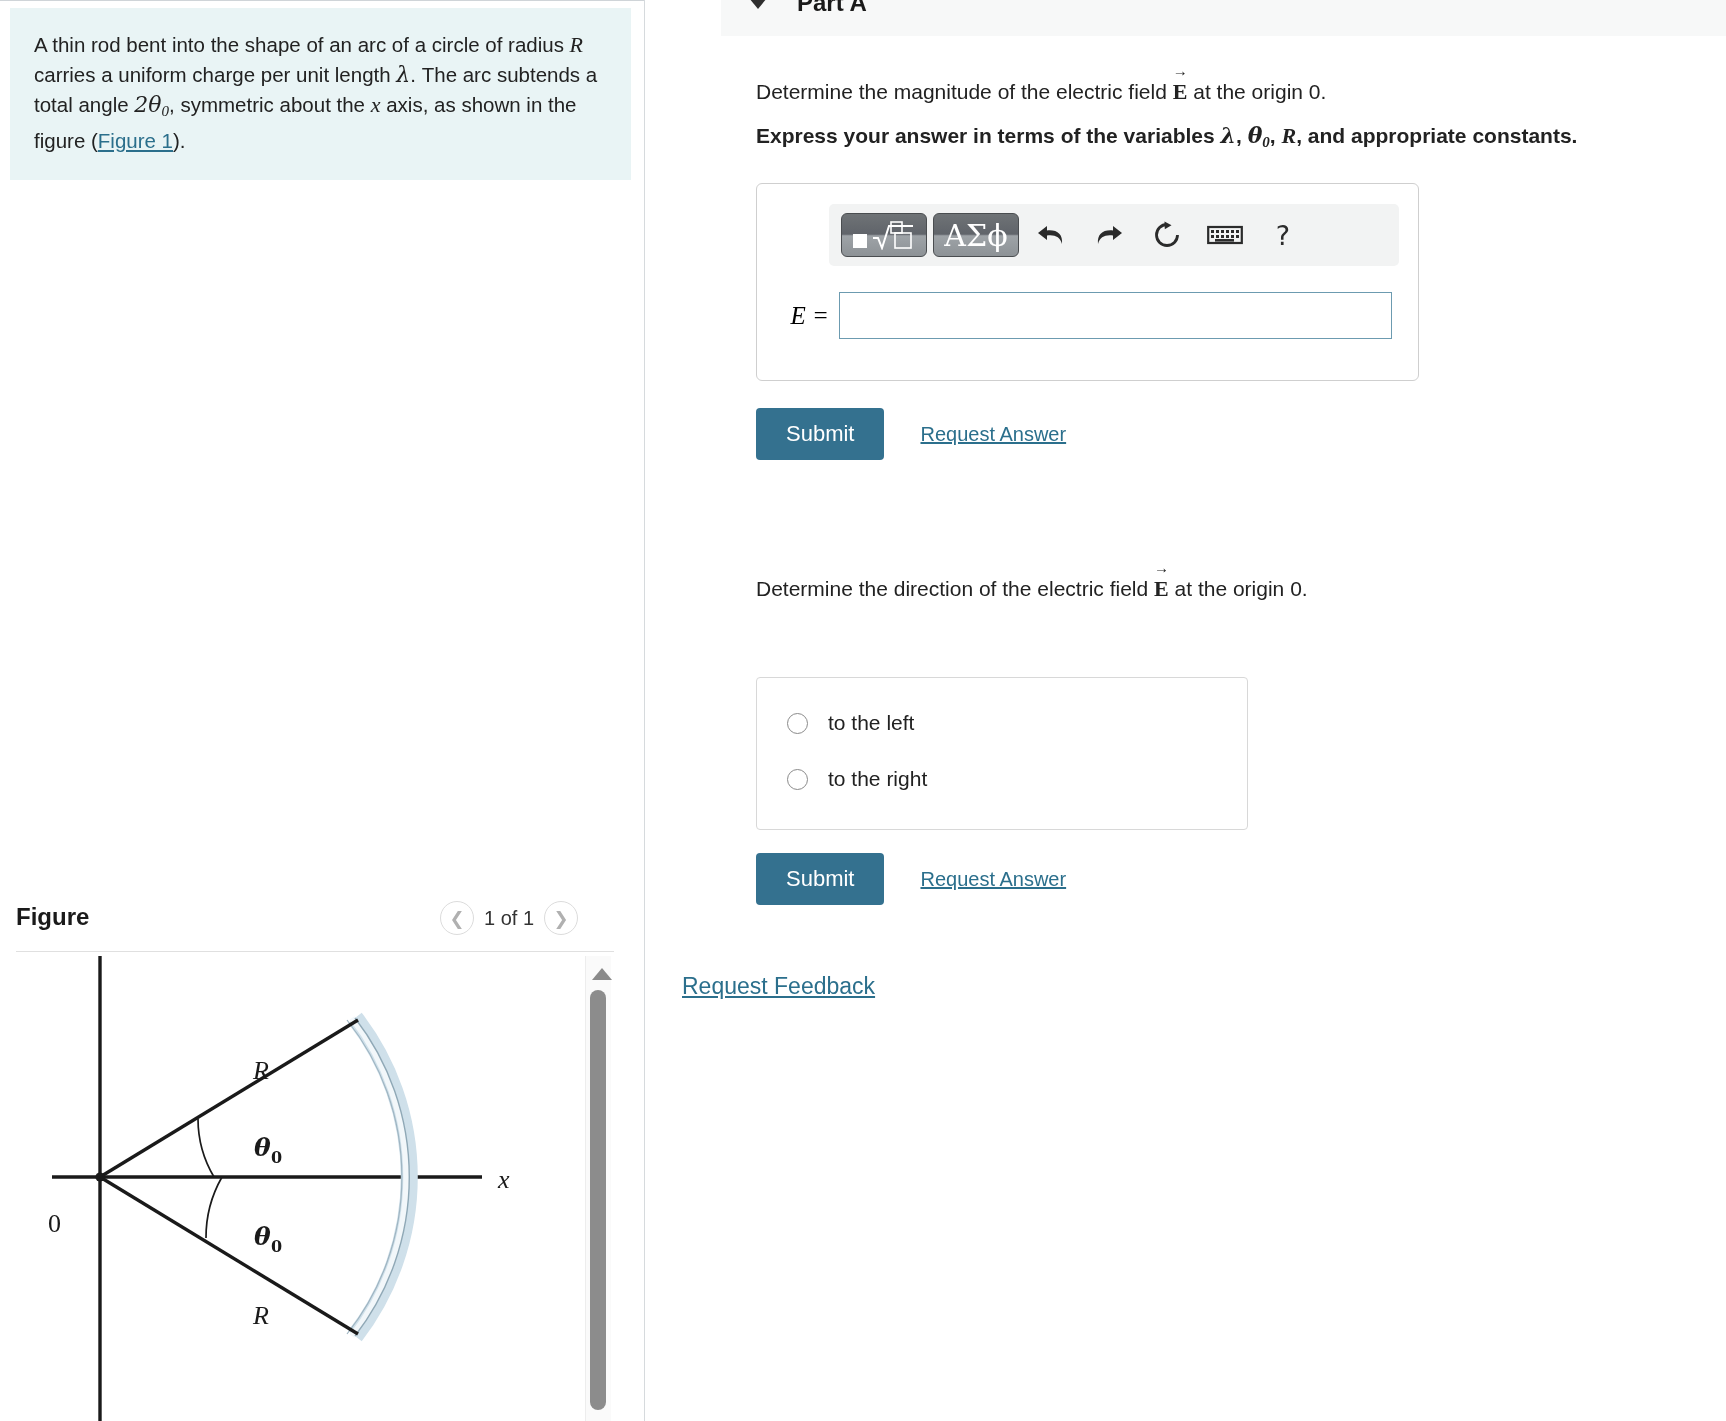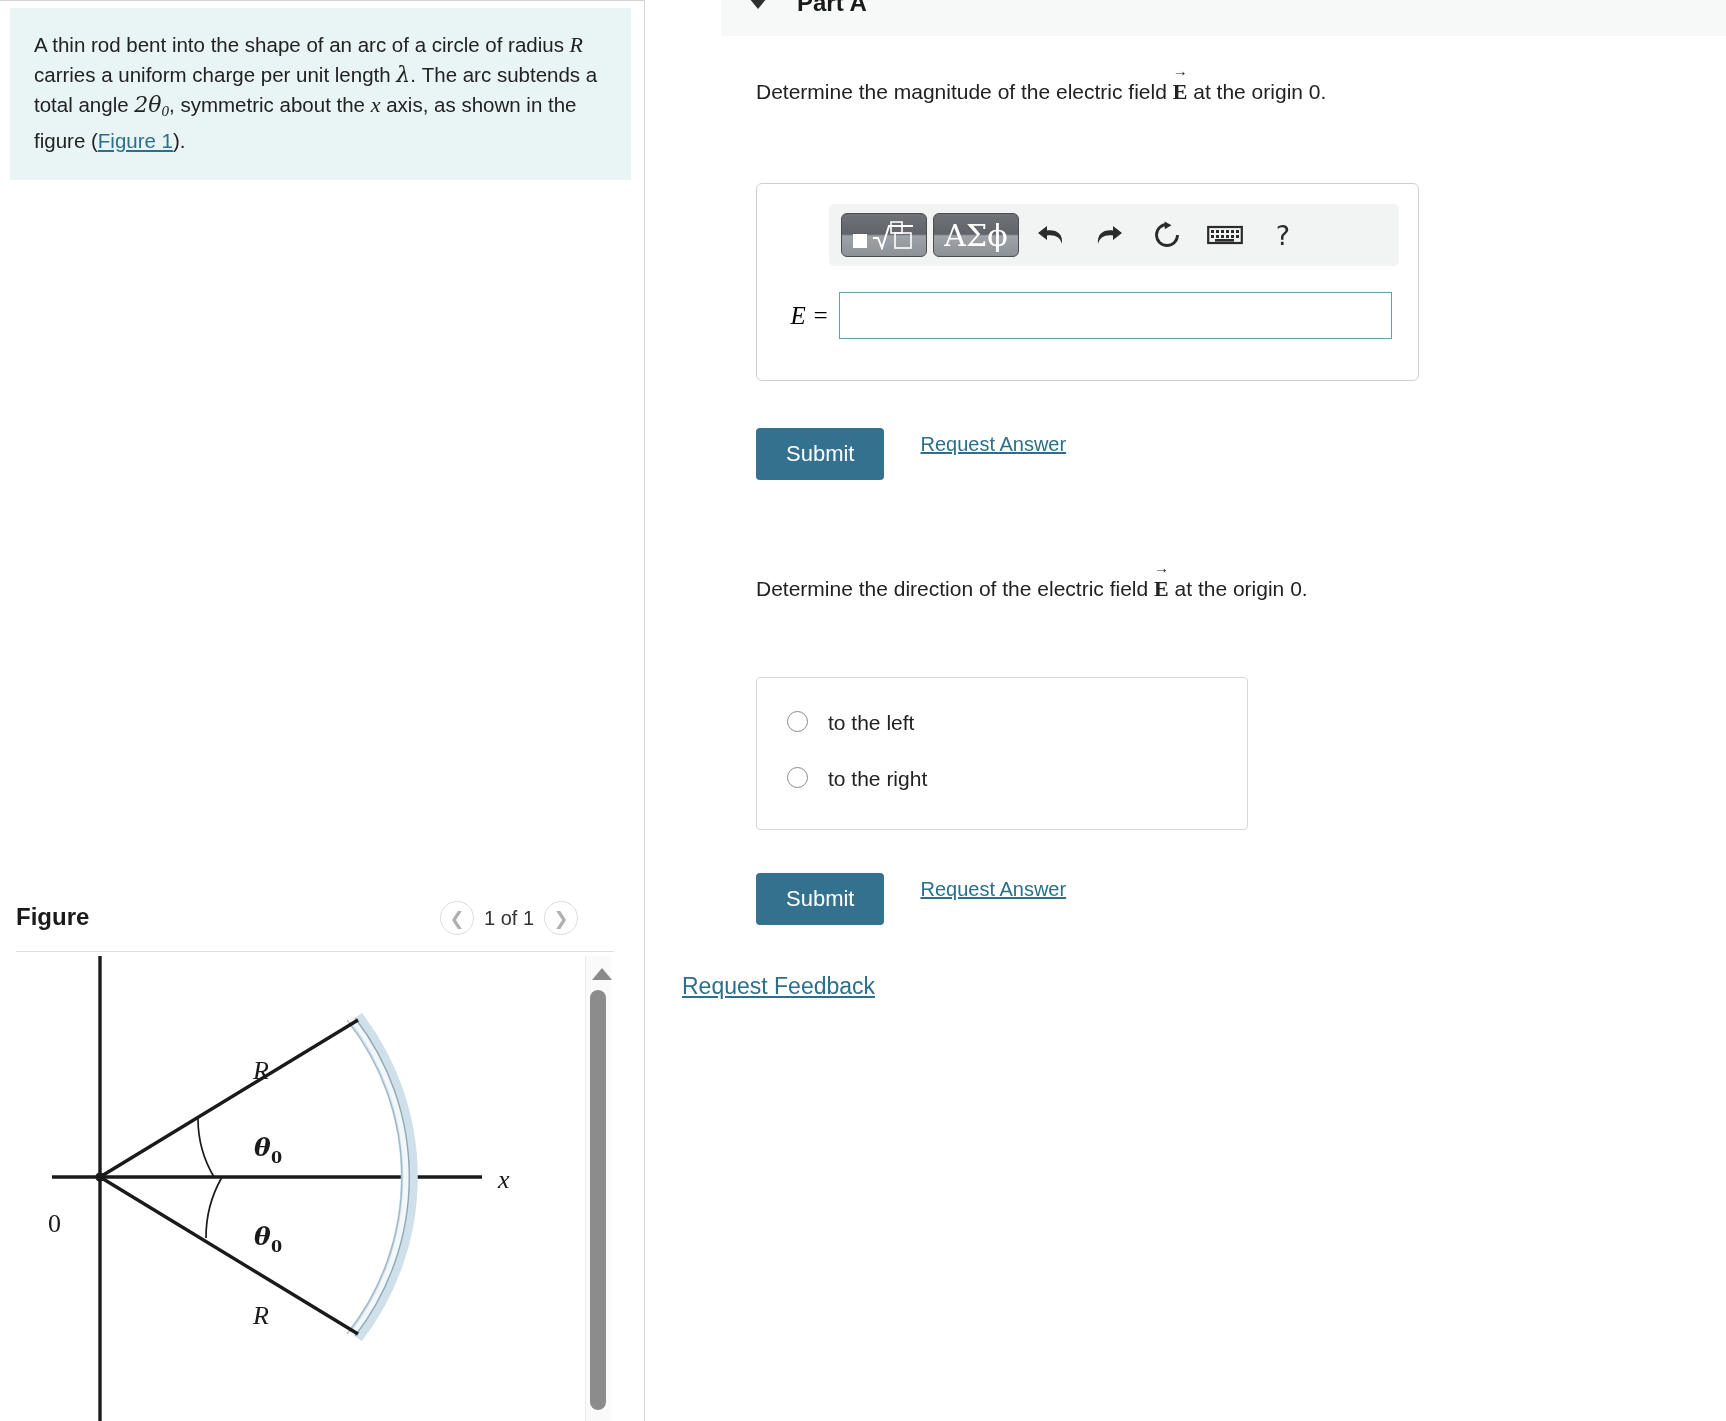--- a/index.html
+++ b/index.html
@@ -169,40 +169,39 @@
     font-family: "Liberation Sans", sans-serif;
   }
 
   
   .radio-card {
     position: absolute; left: 76px; top: 677px;
     width: 492px; height: 153px;
     border: 1px solid #d8d8d8; border-radius: 4px; background: #fff;
   }
   .radio-row {
-    position: absolute; left: 30px; display: flex; gap: 20px;
+    position: absolute; left: 30px; display: flex; align-items: center; gap: 20px;
     cursor: pointer;
   }
   .radio-row.r1 { top: 33px; }
   .radio-row.r2 { top: 89px; }
   .radio-dot {
     width: 21px; height: 21px; border-radius: 50%;
     border: 1.6px solid #8a8a8a; background: #fff;
   }
   .radio-label { font-size: 21px; color: #222; }
 
   
   .submit-row { position: absolute; left: 76px; display: flex; align-items: center; gap: 36px; }
   .submit-row.a { top: 408px; }
   .submit-row.b { top: 853px; }
   .btn-submit {
     background: #34718f; color: #fff; border: none; border-radius: 4px;
     font-size: 22px; padding: 13px 30px; cursor: pointer;
     font-family: "Liberation Sans", sans-serif;
-    margin-top: 20px;
   }
   .link-req {
     color: #2b6f8c; font-size: 20px; font-weight: normal;
     text-decoration: underline; cursor: pointer;
   }
 
   .feedback-link {
     position: absolute; left: 2px; top: 973px;
     color: #2b6f8c; font-size: 23px; text-decoration: underline; cursor: pointer;
   }
@@ -276,20 +275,23 @@
 
     <div class="part-bar a">
       <div class="caret"></div>
       <div class="part-label">Part A</div>
     </div>
 
     <div class="qtext a1">
       <span>Determine the magnitude of the electric field </span><span class="vecE"><span class="arr">→</span><span>E</span></span><span> at the origin 0.</span>
     </div>
 
+    <div class="qtext a2">
+      <span>Express your answer in terms of the variables </span><span class="mgreek">λ</span><span>, </span><span class="mgreek">θ</span><span class="sub">0</span><span>, </span><span class="mi">R</span><span>, and appropriate constants.</span>
+    </div>
 
     <div class="ans-card">
       <div class="mathbar">
 
         <div class="tmpl-btn">
           <svg width="66" height="30" viewBox="0 0 66 30">
             <rect x="2" y="14" width="14" height="14" fill="#ffffff"></rect>
             <rect x="40" y="2" width="11" height="11" fill="none" stroke="#ffffff" stroke-width="1.6"></rect>
             <path d="M 22 18 L 27 18 L 31 28 L 38 6 L 62 6" fill="none" stroke="#ffffff" stroke-width="2"></path>
             <rect x="44" y="13" width="16" height="15" fill="none" stroke="#ffffff" stroke-width="1.6"></rect>

